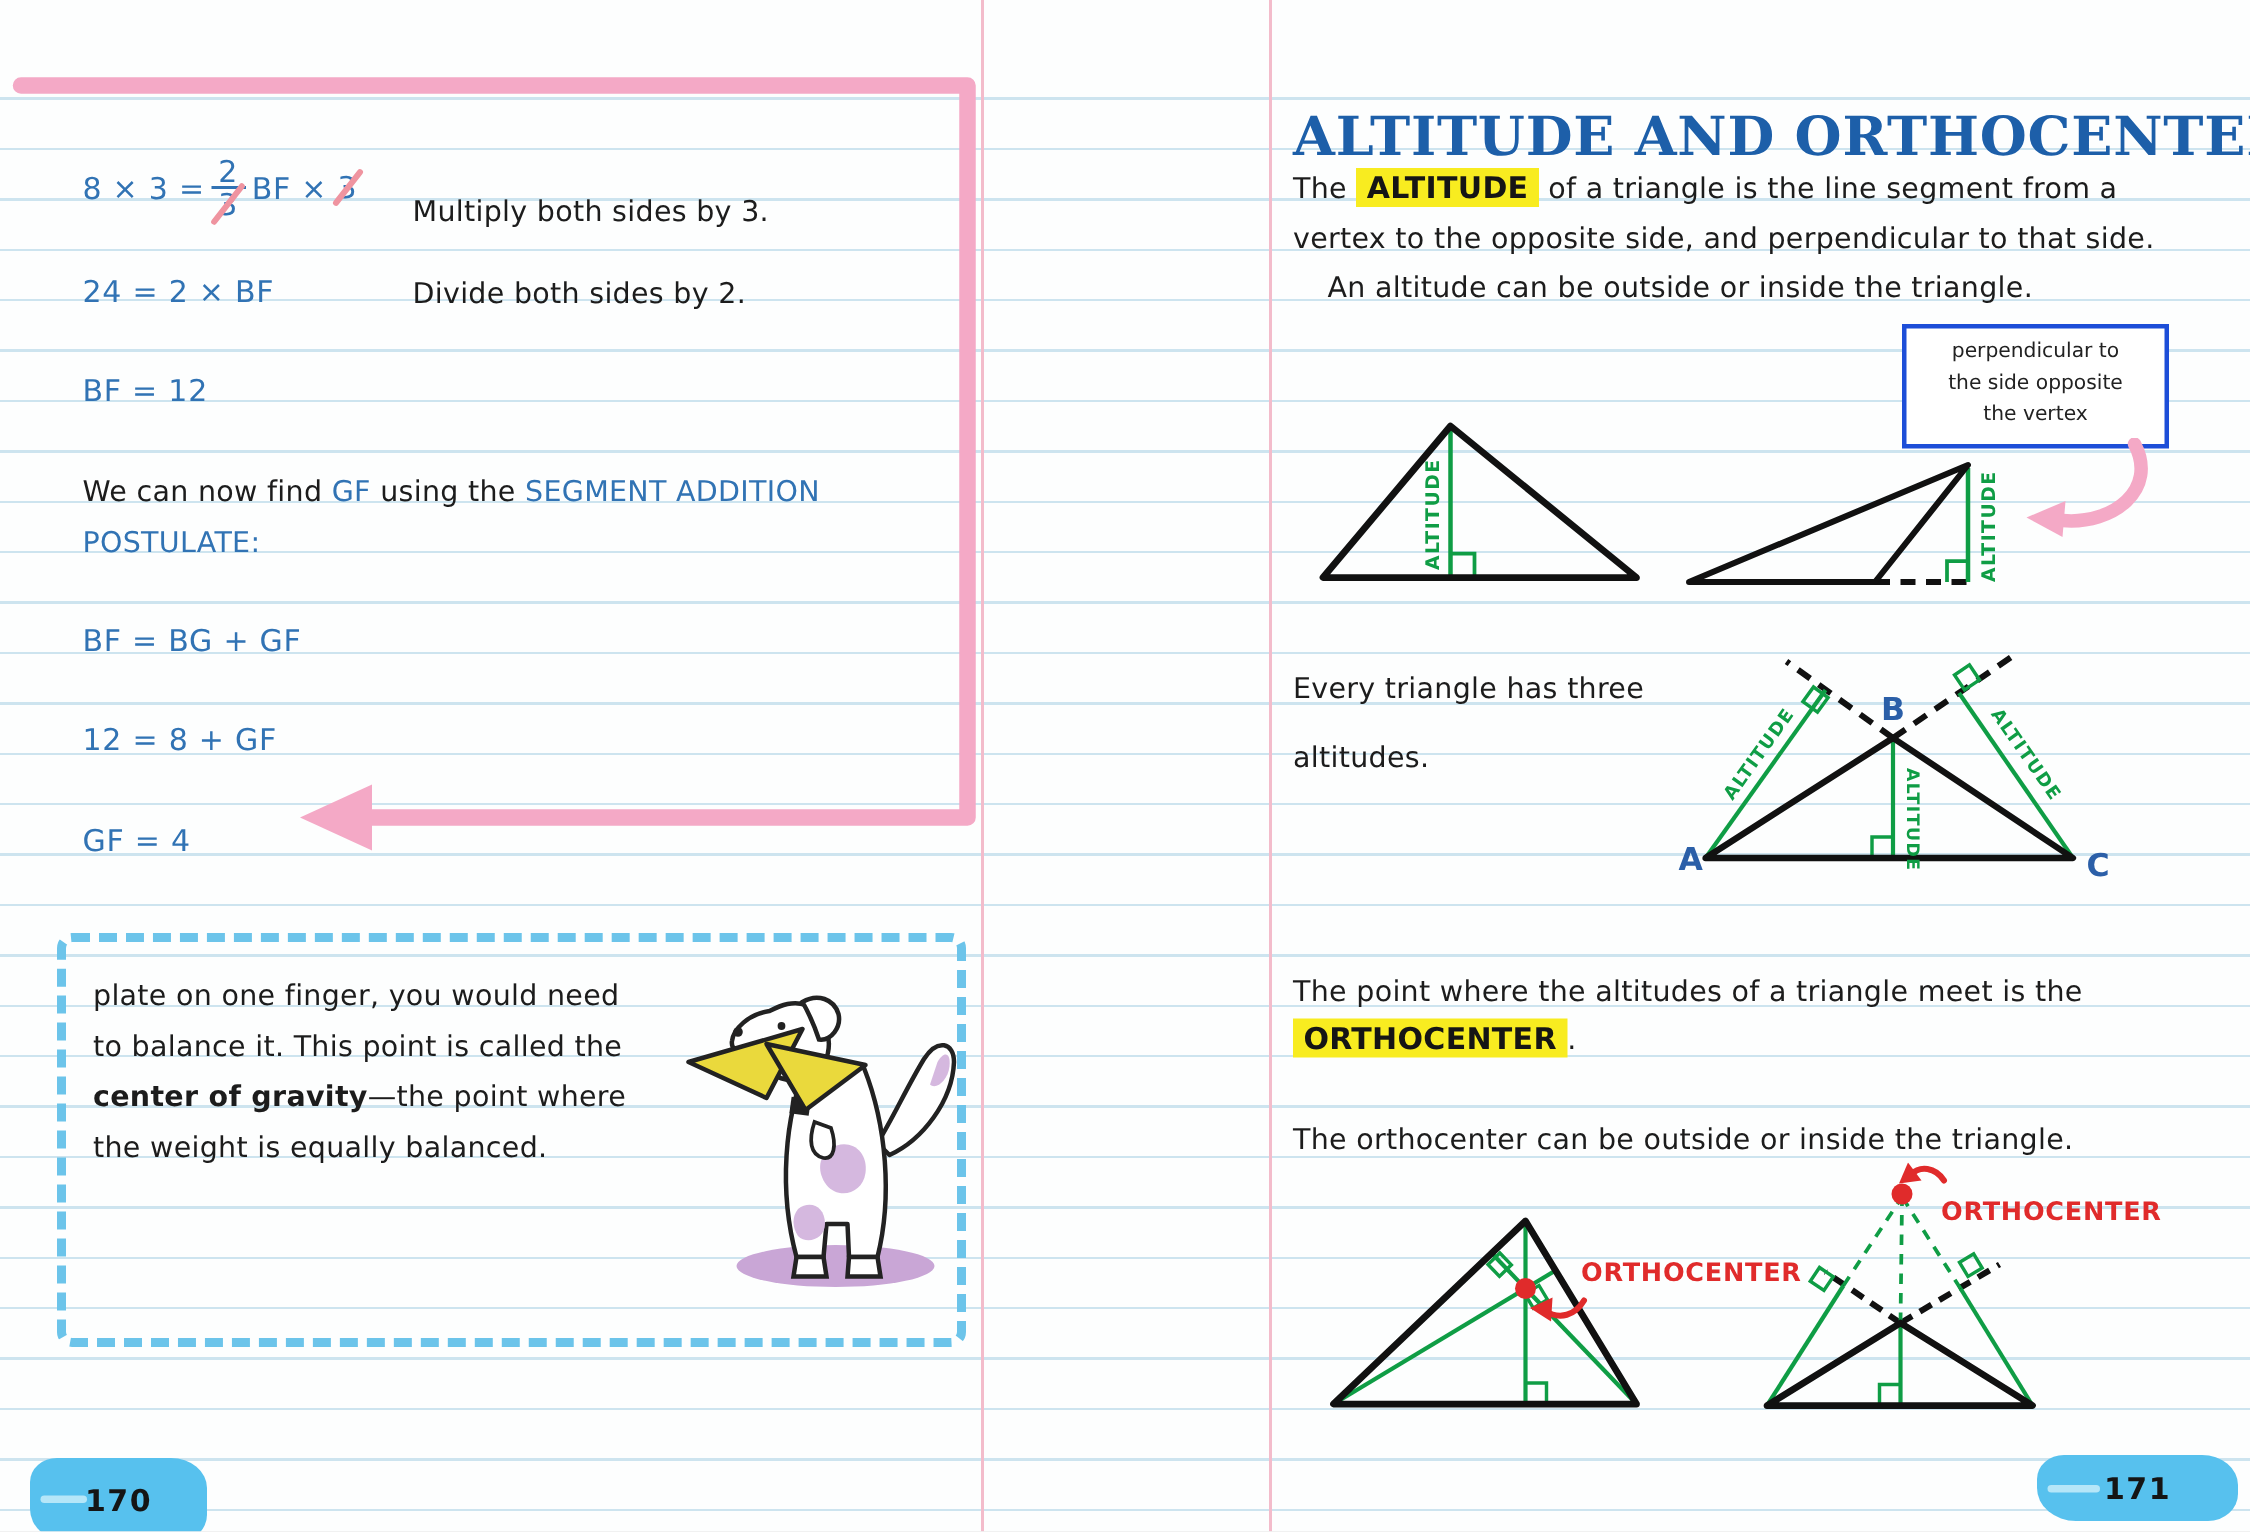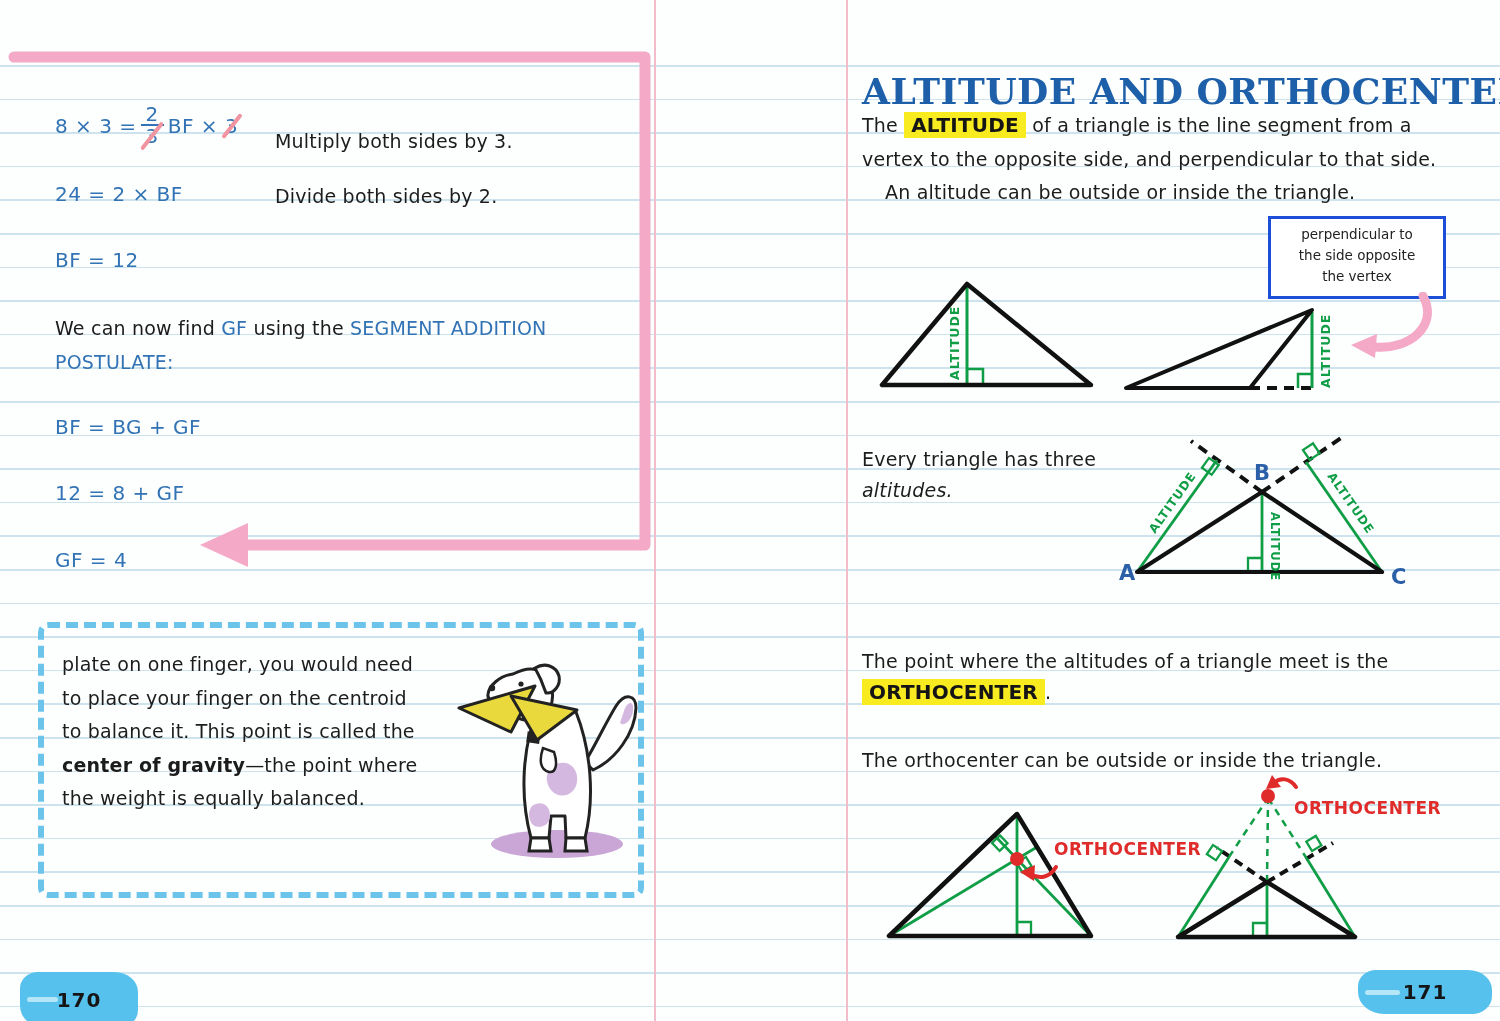--- a/index.html
+++ b/index.html
@@ -62,21 +62,20 @@
   </div>
   <div class="abs hw blue" style="left:55px;top:349px;">POSTULATE:</div>
 
   <div class="abs eq" style="left:55px;top:415px;">BF = BG + GF</div>
   <div class="abs eq" style="left:55px;top:481px;">12 = 8 + GF</div>
   <div class="abs eq" style="left:55px;top:548px;">GF = 4</div>
 
   <div class="boxed" style="left:38px;top:622px;width:594px;height:264px;"></div>
   <div class="abs hw" style="left:62px;top:648px;line-height:33.6px;white-space:normal;width:380px;">
     <span style="display:block">plate on one finger, you would need</span>
-    <span style="display:block">to place your finger on the centroid</span>
     <span style="display:block">to balance it. This point is called the</span>
     <span style="display:block;white-space:nowrap"><b>center of gravity</b><span>—the point where</span></span>
     <span style="display:block">the weight is equally balanced.</span>
   </div>
 
   <svg class="abs" style="left:455px;top:648px;" width="210" height="212" viewBox="0 0 210 212">
     <ellipse cx="102" cy="196" rx="66" ry="14" fill="#c9a6d6"></ellipse>
     <path d="M138,122 C160,112 180,86 181,60 C181,47 170,44 161,58 C150,76 140,98 130,114 Z" fill="#ffffff" stroke="#222" stroke-width="3" stroke-linejoin="round"></path>
     <path d="M170,60 C174,53 179,53 178,63 C177,72 169,79 165,75 Z" fill="#d5b8df"></path>
     <path d="M83,62 C68,96 64,146 76,190 L94,190 L96,168 L110,168 L111,190 L130,190 C140,150 136,102 121,64 Z" fill="#ffffff" stroke="#222" stroke-width="3" stroke-linejoin="round"></path>
@@ -126,21 +125,21 @@
 
   <svg class="abs" style="left:1118px;top:300px;" width="240" height="95">
     <line x1="132" y1="88" x2="198" y2="88" stroke="#111" stroke-width="4" stroke-dasharray="10 7"></line>
     <line x1="194" y1="12" x2="194" y2="88" stroke="#0f9d45" stroke-width="3"></line>
     <path d="M180,88 V74 H194" fill="none" stroke="#0f9d45" stroke-width="2.5"></path>
     <polygon points="8,88 194,10 132,88" fill="none" stroke="#111" stroke-width="4" stroke-linejoin="round"></polygon>
     <text class="greenlbl" font-size="12.5" transform="translate(212,88) rotate(-90)">ALTITUDE</text>
   </svg>
 
   <div class="abs hw" style="left:862px;top:446px;">Every triangle has three</div>
-  <div class="abs hw" style="left:862px;top:477px;font-style:italic;">altitudes.</div>
+  <div class="abs hw" style="left:862px;top:492px;">altitudes.</div>
 
   <svg class="abs" style="left:1115px;top:428px;" width="300" height="160">
     <line x1="147" y1="64" x2="76" y2="13" stroke="#111" stroke-width="4" stroke-dasharray="10 7"></line>
     <line x1="147" y1="64" x2="226" y2="10" stroke="#111" stroke-width="4" stroke-dasharray="10 7"></line>
     <line x1="22" y1="144" x2="102" y2="32" stroke="#0f9d45" stroke-width="2.8"></line>
     <line x1="267" y1="144" x2="191" y2="34" stroke="#0f9d45" stroke-width="2.8"></line>
     <line x1="147" y1="64" x2="147" y2="144" stroke="#0f9d45" stroke-width="2.8"></line>
     <rect x="0" y="0" width="12" height="12" fill="none" stroke="#0f9d45" stroke-width="2.3" transform="translate(94,30) rotate(36)"></rect>
     <rect x="0" y="0" width="12" height="12" fill="none" stroke="#0f9d45" stroke-width="2.3" transform="translate(188,22) rotate(-34)"></rect>
     <path d="M133,144 V130 H147" fill="none" stroke="#0f9d45" stroke-width="2.3"></path>

